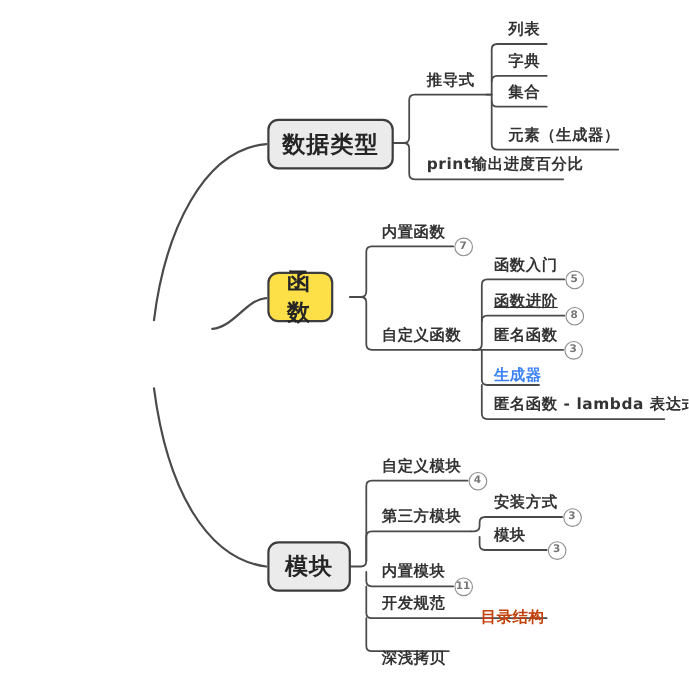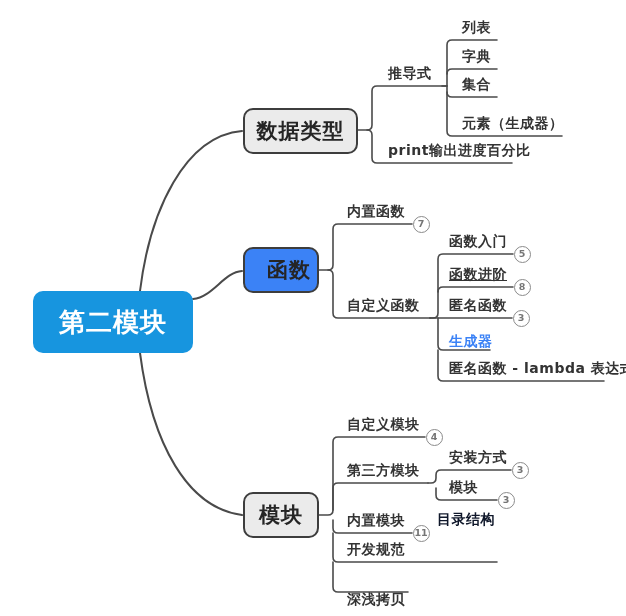--- a/index.html
+++ b/index.html
@@ -76,24 +76,23 @@
       <path d="M 318 515 H 328 Q 333 515 333 510 V 442 Q 333 437 338 437 H 425"></path>
       <path d="M 333 510 V 488 Q 333 483 338 483 H 428"></path>
       <path d="M 428 483 H 431 Q 436 483 436 478 V 475 Q 436 470 441 470 H 511"></path>
       <path d="M 436 488 V 495 Q 436 500 441 500 H 497"></path>
       <path d="M 333 520 V 528 Q 333 533 338 533 H 412"></path>
       <path d="M 333 533 V 557 Q 333 562 338 562 H 497"></path>
       <path d="M 333 562 V 587 Q 333 592 338 592 H 408"></path>
     </g>
   </svg>
 
-  <div class="root-node" style="background: rgb(23, 149, 223); color: rgb(255, 255, 255);">第二模块</div>
 
   <div class="branch-box" style="left: 243px; top: 108px; width: 115px; height: 46px; background: rgb(235, 235, 235); border-color: rgb(61, 61, 61);">数据类型</div>
-  <div class="branch-box" style="left: 243px; top: 247px; width: 76px; height: 46px; background: #3b82f6; border-color: rgb(61, 61, 61); padding-left: 16px;">函数</div>
+  <div class="branch-box" style="left: 243px; top: 247px; width: 60px; height: 46px; background: #fde047; border-color: rgb(61, 61, 61); padding-left: 16px;">函数</div>
   <div class="branch-box" style="left: 243px; top: 492px; width: 76px; height: 46px; background: rgb(235, 235, 235); border-color: rgb(61, 61, 61);">模块</div>
 
   <div class="leaf" style="left: 388px; top: 64px; color: rgb(51, 51, 51);">推导式</div>
   <div class="leaf" style="left: 462px; top: 18px; color: rgb(51, 51, 51);">列表</div>
   <div class="leaf" style="left: 462px; top: 47px; color: rgb(51, 51, 51);">字典</div>
   <div class="leaf" style="left: 462px; top: 75px; color: rgb(51, 51, 51);">集合</div>
   <div class="leaf" style="left: 462px; top: 114px; color: rgb(51, 51, 51);">元素（生成器）</div>
   <div class="leaf" style="left: 388px; top: 141px; color: rgb(51, 51, 51);">print输出进度百分比</div>
 
   <div class="leaf" style="left: 347px; top: 202px; color: rgb(51, 51, 51);">内置函数</div>
@@ -103,21 +102,21 @@
   <div class="leaf" style="left: 449px; top: 296px; color: rgb(51, 51, 51);">匿名函数</div>
   <div class="leaf" style="left: 449px; top: 332px; color: #3b82f6;">生成器</div>
   <div class="leaf" style="left: 449px; top: 359px; color: rgb(51, 51, 51);">匿名函数 - lambda 表达式</div>
 
   <div class="leaf" style="left: 347px; top: 415px; color: rgb(51, 51, 51);">自定义模块</div>
   <div class="leaf" style="left: 347px; top: 461px; color: rgb(51, 51, 51);">第三方模块</div>
   <div class="leaf" style="left: 449px; top: 448px; color: rgb(51, 51, 51);">安装方式</div>
   <div class="leaf" style="left: 449px; top: 478px; color: rgb(51, 51, 51);">模块</div>
   <div class="leaf" style="left: 347px; top: 511px; color: rgb(51, 51, 51);">内置模块</div>
   <div class="leaf" style="left: 347px; top: 540px; color: rgb(51, 51, 51);">开发规范</div>
-  <div class="leaf" style="left: 437px; top: 510px; color: #0f172a;">目录结构</div>
+  <div class="leaf" style="left: 437px; top: 552px; color: #c2410c;">目录结构</div>
   <div class="leaf" style="left: 347px; top: 570px; color: rgb(51, 51, 51); margin-top: 20px;">深浅拷贝</div>
 
   <div class="badge" style="left: 412.5px; top: 215.5px; border-color: rgb(139, 139, 139); color: rgb(117, 117, 117);">7</div>
   <div class="badge" style="left: 513.5px; top: 245.5px; border-color: rgb(139, 139, 139); color: rgb(117, 117, 117);">5</div>
   <div class="badge" style="left: 513.5px; top: 278.5px; border-color: rgb(139, 139, 139); color: rgb(117, 117, 117);">8</div>
   <div class="badge" style="left: 512.5px; top: 309.5px; border-color: rgb(139, 139, 139); color: rgb(117, 117, 117);">3</div>
   <div class="badge" style="left: 425.5px; top: 428.5px; border-color: rgb(139, 139, 139); color: rgb(117, 117, 117);">4</div>
   <div class="badge" style="left: 511.5px; top: 461.5px; border-color: rgb(139, 139, 139); color: rgb(117, 117, 117);">3</div>
   <div class="badge" style="left: 497.5px; top: 491.5px; border-color: rgb(139, 139, 139); color: rgb(117, 117, 117);">3</div>
   <div class="badge" style="left: 412.5px; top: 524.5px; border-color: rgb(139, 139, 139); color: rgb(117, 117, 117);">11</div>

